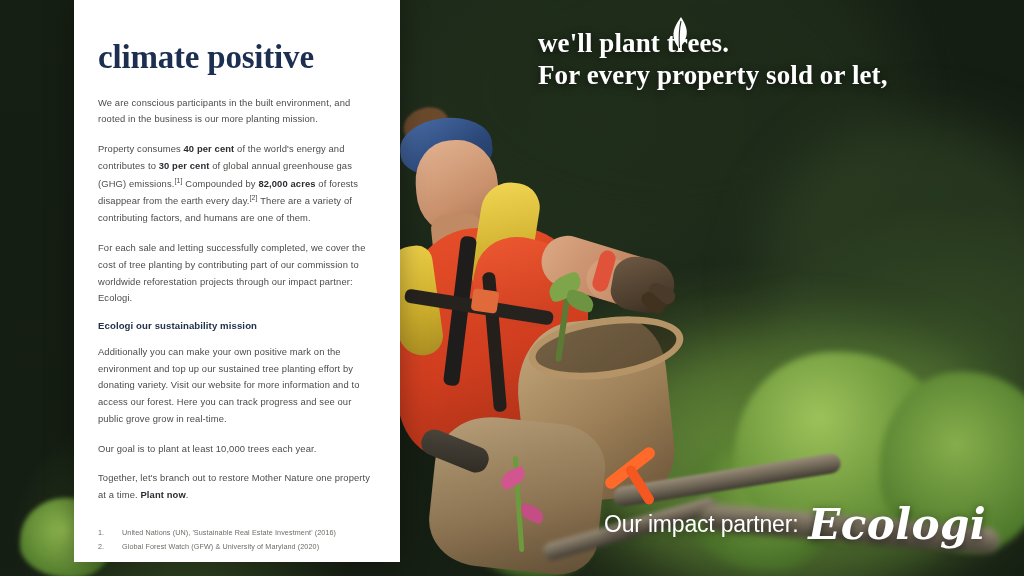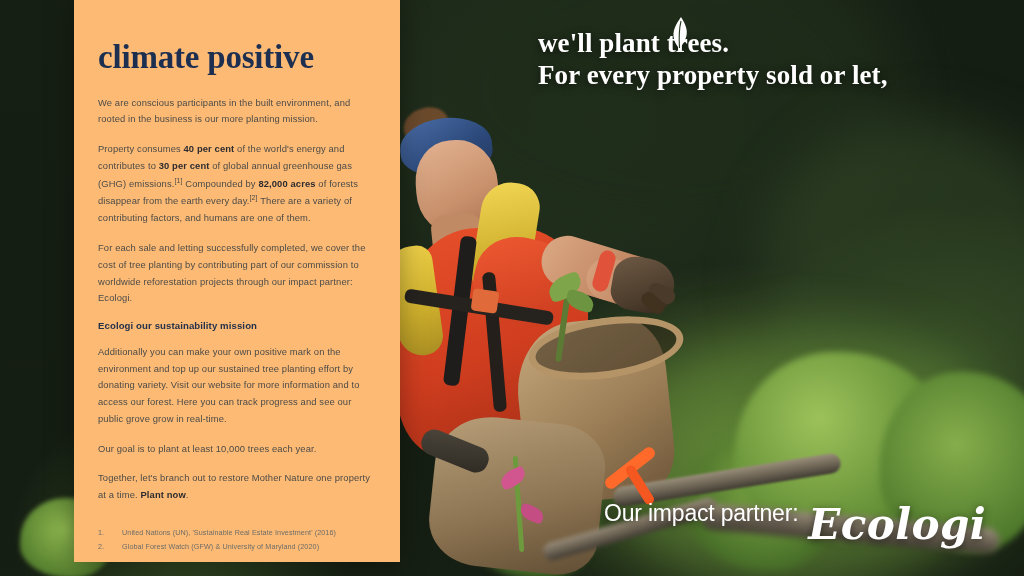--- a/index.html
+++ b/index.html
@@ -96,21 +96,21 @@
   .tape       { left: 600px; top: 462px; width: 60px; height: 12px; background: #ff6a2a; border-radius: 6px; transform: rotate(-38deg); }
   .tape2      { left: 618px; top: 480px; width: 44px; height: 10px; background: #f4571f; border-radius: 6px; transform: rotate(58deg); }
 
   
   .panel {
     position: absolute;
     left: 74px;
     top: 0;
     width: 326px;
     height: 562px;
-    background: #fdba74;
+    background: #ffffff;
     box-shadow: 0 0 26px rgba(0,0,0,0.35);
     box-sizing: border-box;
     padding: 40px 26px 0 24px;
   }
   .panel-title {
     font-family: "Liberation Serif", serif;
     font-weight: 700;
     font-size: 33px;
     line-height: 1.05;
     color: #1c2f51;
@@ -179,21 +179,21 @@
     margin-top: 4px;
     letter-spacing: 0.1px;
   }
 
   
   .partner {
     position: absolute;
     left: 604px;
     top: 500px;
     display: flex;
-    align-items: flex-start;
+    align-items: center;
     gap: 10px;
     color: #fff;
     text-shadow: 0 2px 8px rgba(0,0,0,0.55);
   }
   .partner-label { font-size: 23px; letter-spacing: -0.2px; }
   .partner-logo {
     font-family: "DejaVu Serif", serif;
     font-style: italic;
     font-weight: 700;
     font-size: 42px;

